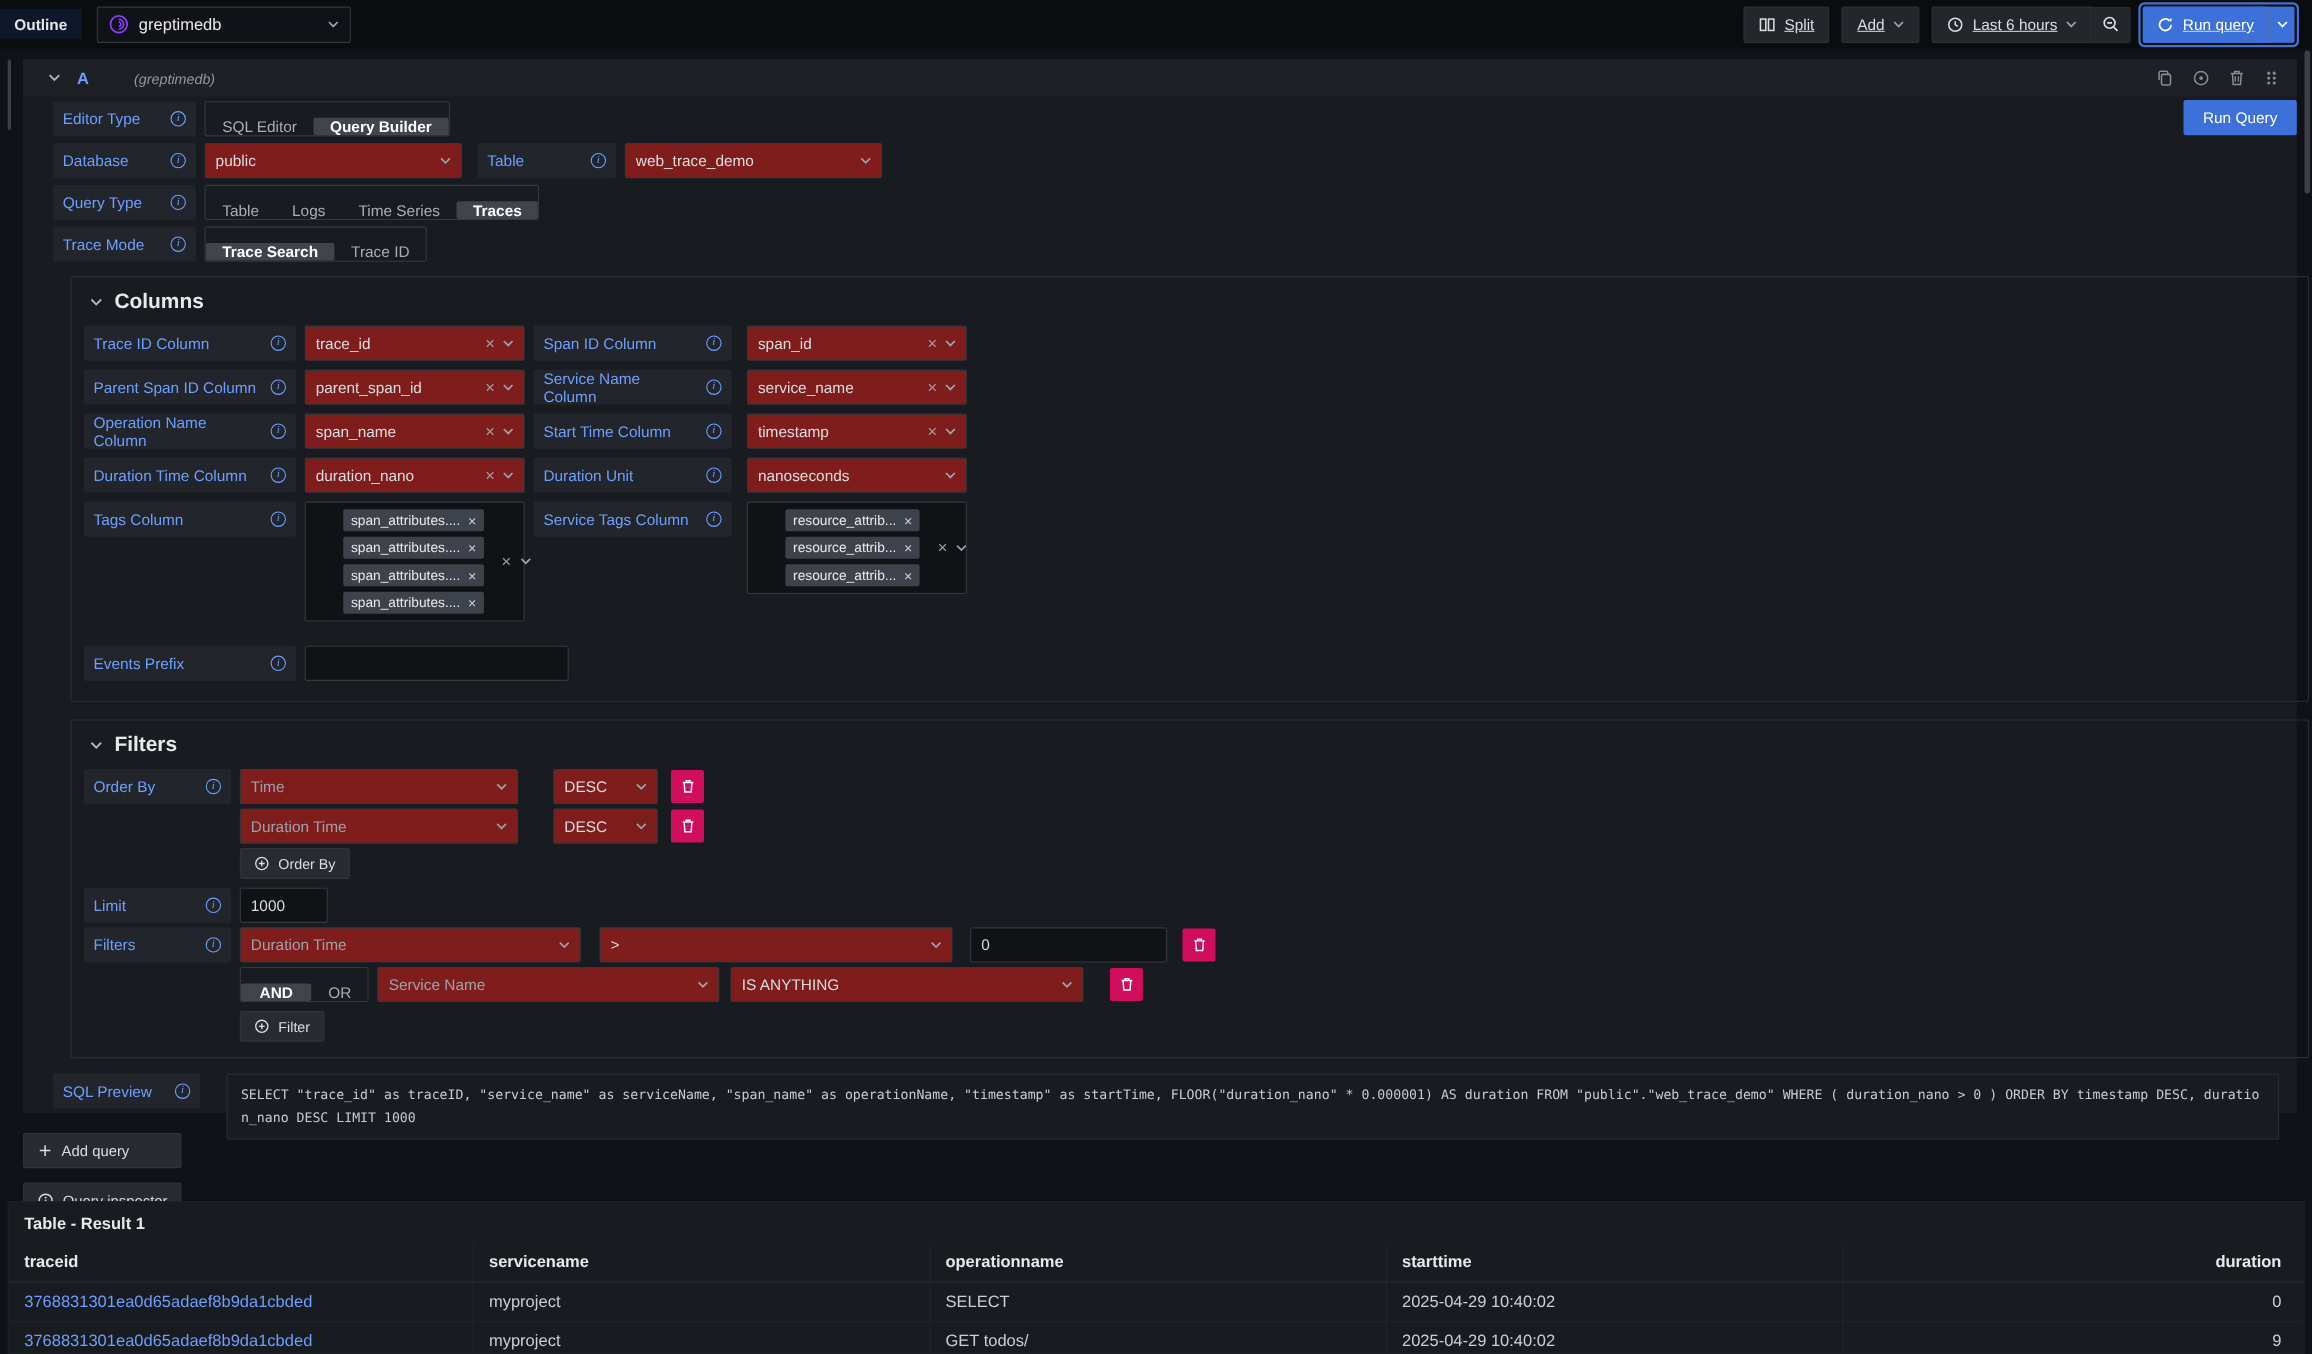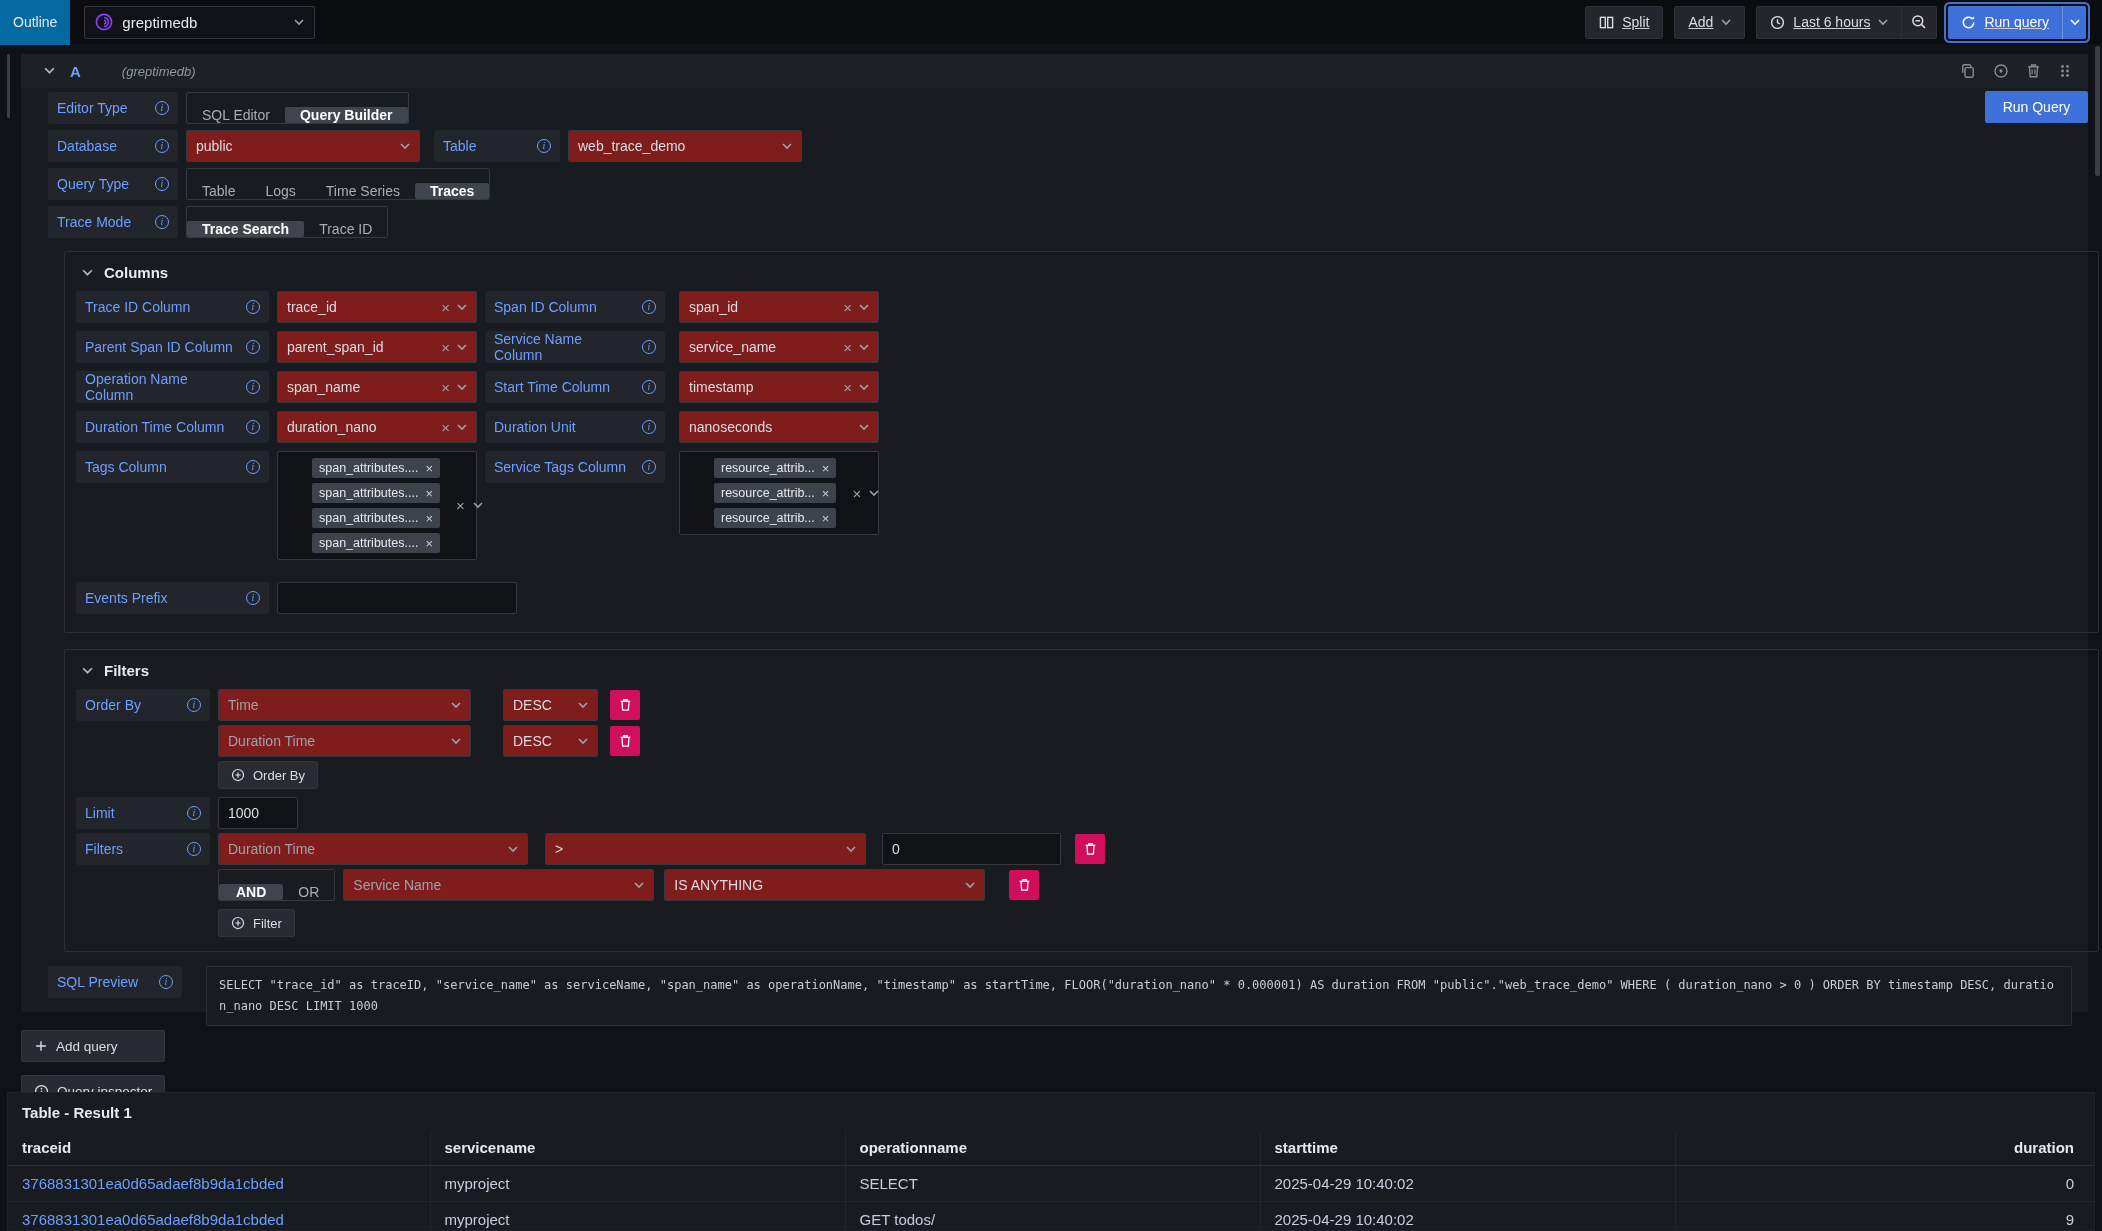--- a/index.html
+++ b/index.html
@@ -3,22 +3,22 @@
 <meta charset="utf-8">
 <style>
   * { margin:0; padding:0; box-sizing:border-box; }
   html,body { width:2102px; height:1231px; background:#111217; overflow:hidden;
     font-family:"Liberation Sans", sans-serif; color:#ccccdc; font-size:14px; }
   #app { position:relative; width:2102px; height:1231px; }
 
   
   .topbar { position:absolute; top:0; left:0; width:100%; height:44px; background:#0b0c0e;
     display:flex; align-items:center; padding:0 10px 0 0; }
-  .outline-btn { height:46px; display:flex; align-items:center; padding:0 13px; background:#0369a1;
-    color:#e6e7ea; font-weight:400; cursor:pointer; }
+  .outline-btn { height:28px; display:flex; align-items:center; padding:0 13px; background:#0f172a;
+    color:#e6e7ea; font-weight:700; cursor:pointer; }
   .ds-picker { margin-left:14px; width:231px; height:33px; background:#111217; border:1px solid #35383f;
     border-radius:2px; display:flex; align-items:center; padding:0 10px; gap:9px; cursor:pointer; }
   .ds-picker .name { flex:1; color:#e8e9ec; font-size:15px; font-weight:500; }
   .tb-right { margin-left:auto; display:flex; align-items:flex-start; gap:11px;text-decoration:underline; }
   .tbtn { height:33px; background:#24262c; border:1px solid #2e3138; border-radius:2px; color:#dcdde1;
     display:flex; align-items:center; padding:0 13px; gap:8px; font-size:14px; font-weight:500; cursor:pointer; }
   .tgroup { display:flex; align-items:center; }
   .tgroup .tbtn:first-child { border-top-right-radius:0; border-bottom-right-radius:0; }
   .tgroup .tbtn:last-child { border-top-left-radius:0; border-bottom-left-radius:0; border-left:none; padding:0 9px; }
   .runq { display:flex; align-items:stretch; height:33px; border-radius:2px;
@@ -56,21 +56,21 @@
   .selx { color:#9da2a9; font-size:15px; line-height:1; cursor:pointer; }
   .tinput { background:#101216; border:1px solid #35383f; border-radius:2px; height:32px; padding:0 9px;
     font-size:14px; color:#dcdde1; font-family:inherit; }
 
   .rgroup { display:inline-flex; align-items:flex-end; height:32px; border:1px solid #35383f; border-radius:2px;
     background:transparent; overflow:hidden; }
   .ropt { display:flex; align-items:center; padding:0 15px; color:#a9aeb5; font-size:14px; cursor:pointer; white-space:nowrap; }
   .ropt.active { background:#40444d; color:#ffffff; font-weight:700; border-radius:2px; }
 
   .section { border:1px solid #2c2f35; border-radius:2px; margin:13px 0 0 16px; width:2035px; padding:10px 11px 12px 11px; }
-  .sectitle { display:flex; align-items:center; gap:11px; color:#e8e9ec; font-weight:600; font-size:15px;
+  .sectitle { display:flex; align-items:center; gap:11px; color:#e8e9ec; font-weight:600; font-size:19px;
     padding:2px 0 0 6px; margin-bottom:10px; cursor:pointer; }
   .crow { display:flex; align-items:flex-start; margin-bottom:8px; }
   .gap8 { width:8px; flex:none; } .gap14 { width:14px; flex:none; } .gap32 { width:32px; flex:none; }
   .gap12 { width:12px; flex:none; } .gap16 { width:16px; flex:none; } .gap17 { width:17px; flex:none; }
   .gap10 { width:10px; flex:none; } .gap24 { width:24px; flex:none; }
   .w200 { width:200px; } .w234 { width:234px; } .w253 { width:253px; } .w95 { width:95px; }
   .w310 { width:310px; } .w311 { width:311px; } .w321 { width:321px; } .w179 { width:179px; }
   .w80 { width:80px; } .w240 { width:240px; }
 
   .multibox { background:#101216; border:1px solid #35383f; border-radius:2px; padding:6px 8px;

